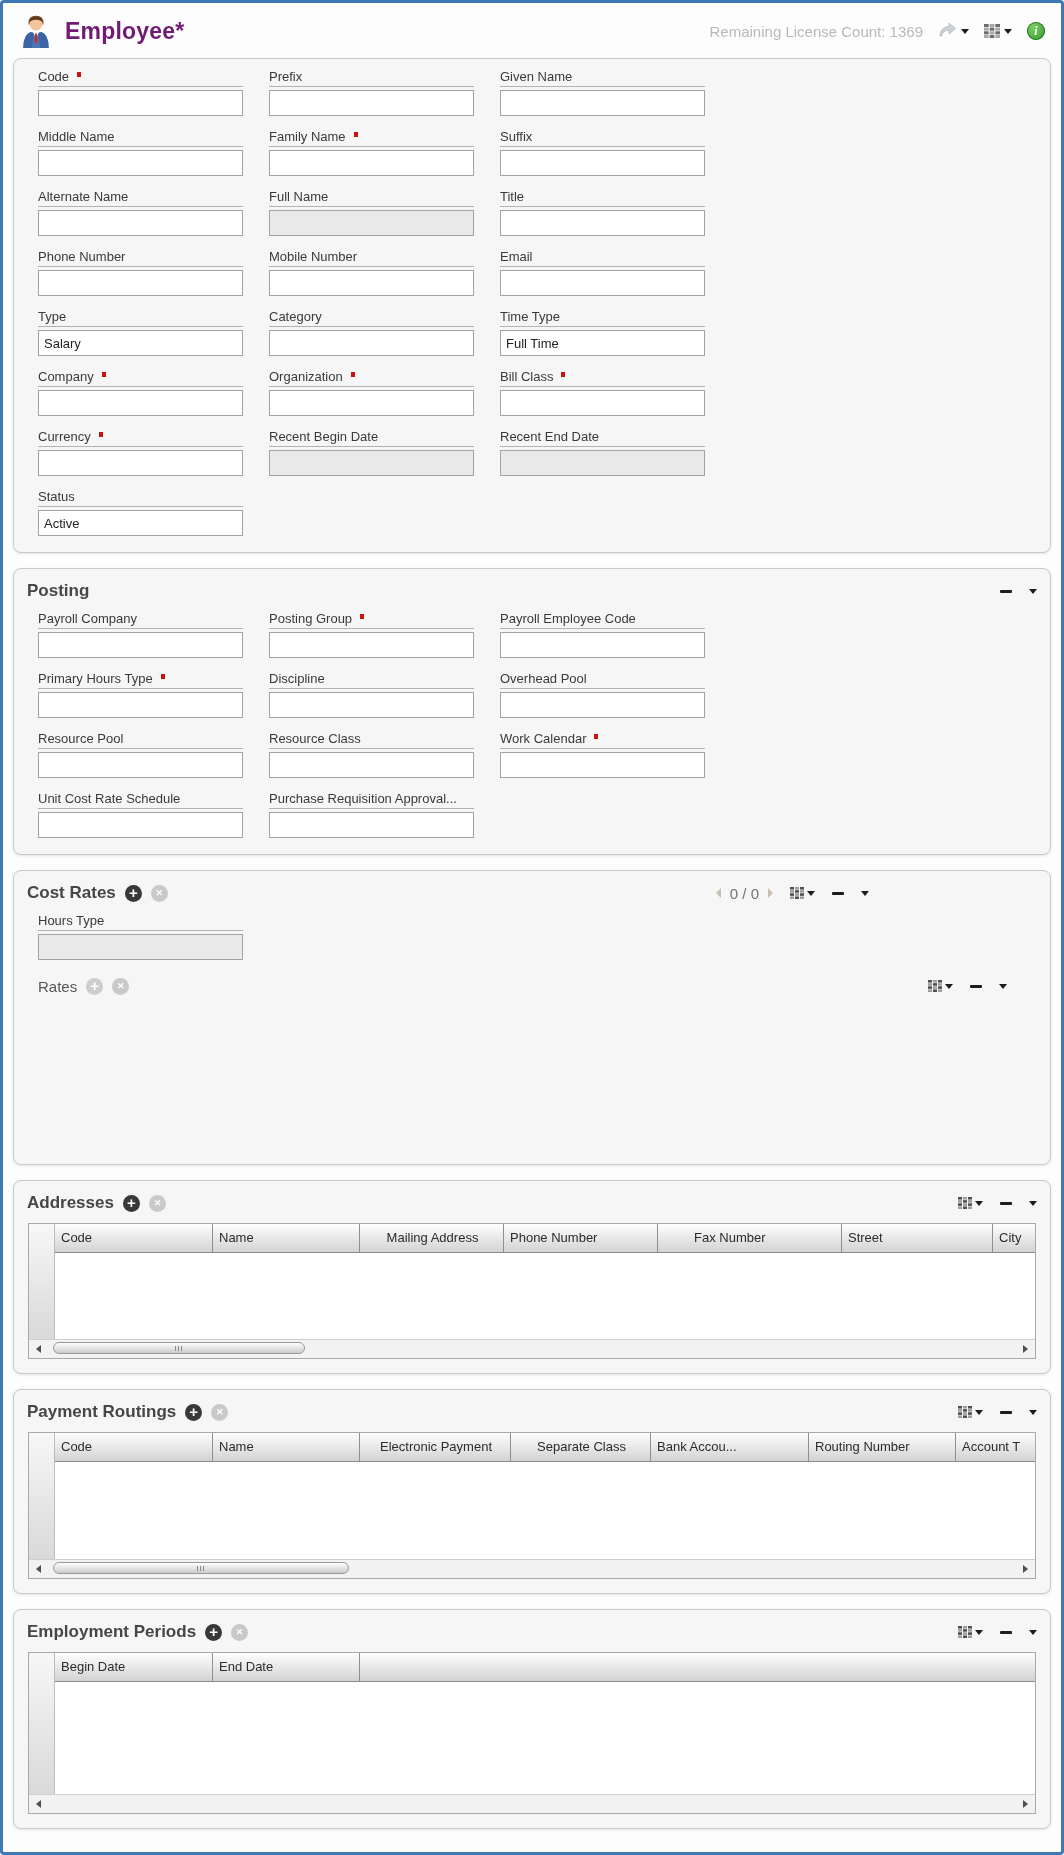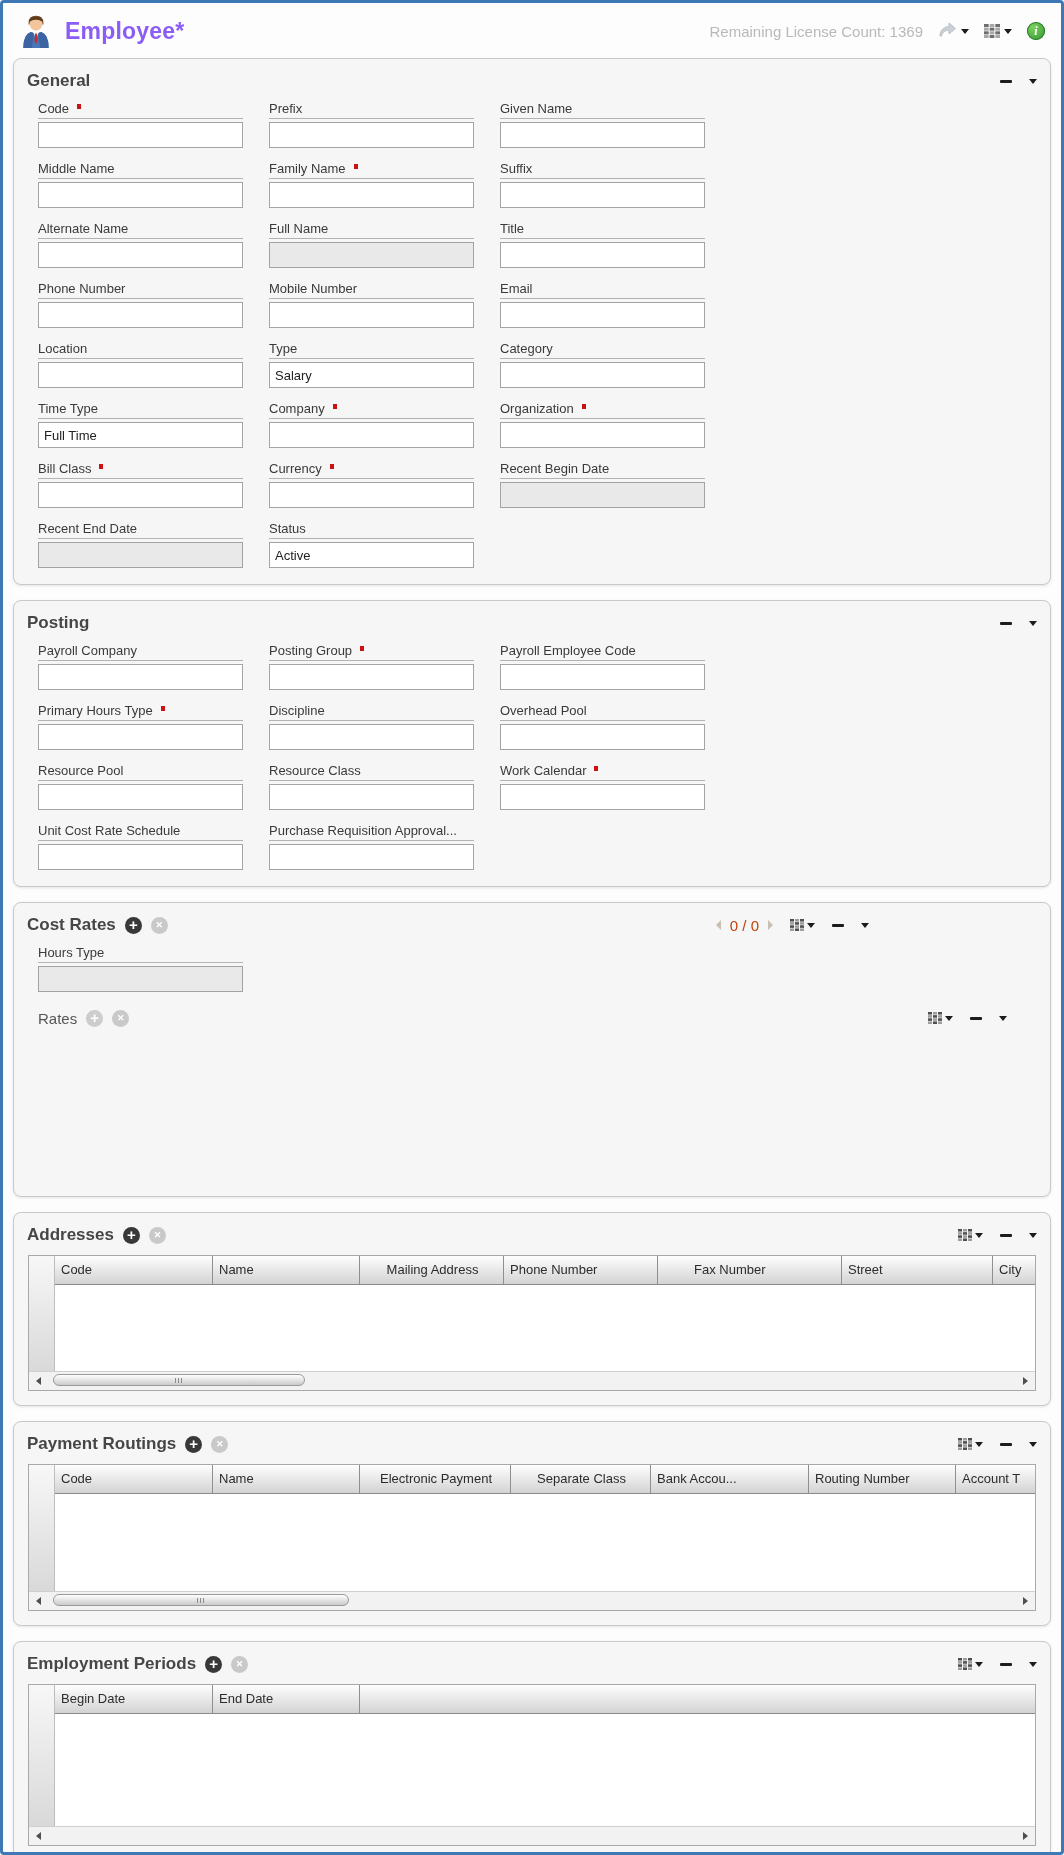--- a/index.html
+++ b/index.html
@@ -2,21 +2,21 @@
 <html><head>
 <meta charset="utf-8">
 <style>
   html,body{margin:0;padding:0;background:#fff;}
   body{font-family:"Liberation Sans",sans-serif;}
   .page{width:1064px;height:1855px;box-sizing:border-box;border:3px solid #3e78b5;border-radius:4px;
         background:#fdfdfd;overflow:hidden;}
   
   .app-header{display:flex;align-items:center;padding:7px 16px 4px 14px;height:42px;}
   .person-icon{width:38px;height:36px;display:inline-flex;}
-  h1.page-title{font-size:23px;font-weight:bold;color:#8b5cf6;margin:0 12px 0 10px;letter-spacing:.2px;}
+  h1.page-title{font-size:23px;font-weight:bold;color:#701a75;margin:0 12px 0 10px;letter-spacing:.2px;}
   .hdr-right{margin-left:auto;display:flex;align-items:center;gap:15px;}
   .license{font-size:15px;color:#b9b9b9;}
   .icon-group{display:inline-flex;align-items:center;gap:4px;cursor:pointer;}
   .caret{display:inline-block;width:0;height:0;border-left:4px solid transparent;border-right:4px solid transparent;border-top:5px solid #1c1c1c;}
   .info-icon{width:18px;height:18px;border-radius:50%;display:inline-flex;align-items:center;justify-content:center;
              background:radial-gradient(circle at 35% 30%,#7ed160,#2f9331);color:#fff;
              font:italic bold 12px "Liberation Serif",serif;box-shadow:0 0 0 1px #2a7e2c inset;cursor:pointer;}
   .info-icon::before{content:'i';}
   
   .panel{margin:2px 10px 15px 10px;background:#f6f6f6;border:1px solid #c9c9c9;border-radius:8px;
@@ -26,21 +26,21 @@
   .hdr-controls{margin-left:auto;display:flex;align-items:center;gap:17px;}
   .ctl-pair{display:inline-flex;align-items:center;gap:3px;cursor:pointer;}
   .minus-btn{display:inline-block;width:12px;height:3px;background:#1c1c1c;border-radius:1px;cursor:pointer;}
   .circle-btn{width:17px;height:17px;border-radius:50%;margin-left:9px;display:inline-flex;align-items:center;justify-content:center;color:#fff;cursor:pointer;flex:none;}
   .circle-btn.add{background:#383838;}
   .circle-btn.add::before{content:'+';font-size:15px;font-weight:bold;line-height:1;margin-top:-2px;}
   .circle-btn.del{background:#c9c9c9;}
   .circle-btn.del::before{content:'\2715';font-size:9px;font-weight:bold;}
   .circle-btn.dis{background:#cdcdcd;}
   .pager{display:inline-flex;align-items:center;gap:9px;}
-  .pg-text{font-size:15px;color:#c2410c;}
+  .pg-text{font-size:15px;color:#737373;}
   .pg-arrow{width:0;height:0;border-top:5px solid transparent;border-bottom:5px solid transparent;cursor:pointer;}
   .pg-arrow.pg-left{border-right:5px solid #c7bfb0;}
   .pg-arrow.pg-right{border-left:5px solid #c7bfb0;}
   
   .fields{display:grid;grid-template-columns:repeat(3,231px);row-gap:13px;padding:4px 0 2px 11px;}
   .field{width:205px;}
   .field-label{display:flex;align-items:flex-start;height:17px;border-bottom:1px solid #b3b3b3;
                margin-bottom:3px;font-size:13px;color:#3a3a3a;}
   .req{display:inline-block;width:4px;height:5px;background:#cc1111;margin:3px 0 0 8px;flex:none;}
   input.tb{width:205px;height:26px;box-sizing:border-box;border:1px solid #a3a3a3;background:#fff;
@@ -119,27 +119,20 @@
               <rect x="11.333333333333334" y="10.95" width="4.666666666666667" height="3.05" fill="#a8a8a8"></rect>
             </svg>
           </span>
         <span class="caret"></span>
       </span>
       <span class="info-icon"></span>
     </div>
   </div>
 
   <div class="panel">
-    <div class="panel-header">
-      <span class="panel-title">General</span>
-      <div class="hdr-controls">
-        <span class="minus-btn"></span>
-        <span class="caret"></span>
-      </div>
-    </div>
     <div class="fields">
         <div class="field"><div class="field-label">
             <span>Code</span>
             <span class="req"></span>
           </div><input type="text" class="tb" style=""></div>
         <div class="field"><div class="field-label">
             <span>Prefix</span>
           </div><input type="text" class="tb" style=""></div>
         <div class="field"><div class="field-label">
             <span>Given Name</span>
@@ -164,23 +157,20 @@
             <span>Title</span>
           </div><input type="text" class="tb" style=""></div>
         <div class="field"><div class="field-label">
             <span>Phone Number</span>
           </div><input type="text" class="tb" style=""></div>
         <div class="field"><div class="field-label">
             <span>Mobile Number</span>
           </div><input type="text" class="tb" style=""></div>
         <div class="field"><div class="field-label">
             <span>Email</span>
-          </div><input type="text" class="tb" style=""></div>
-        <div class="field"><div class="field-label">
-            <span>Location</span>
           </div><input type="text" class="tb" style=""></div>
         <div class="field"><div class="field-label">
             <span>Type</span>
           </div><input type="text" class="tb" value="Salary" style=""></div>
         <div class="field"><div class="field-label">
             <span>Category</span>
           </div><input type="text" class="tb" style=""></div>
         <div class="field"><div class="field-label">
             <span>Time Type</span>
           </div><input type="text" class="tb" value="Full Time" style=""></div>

